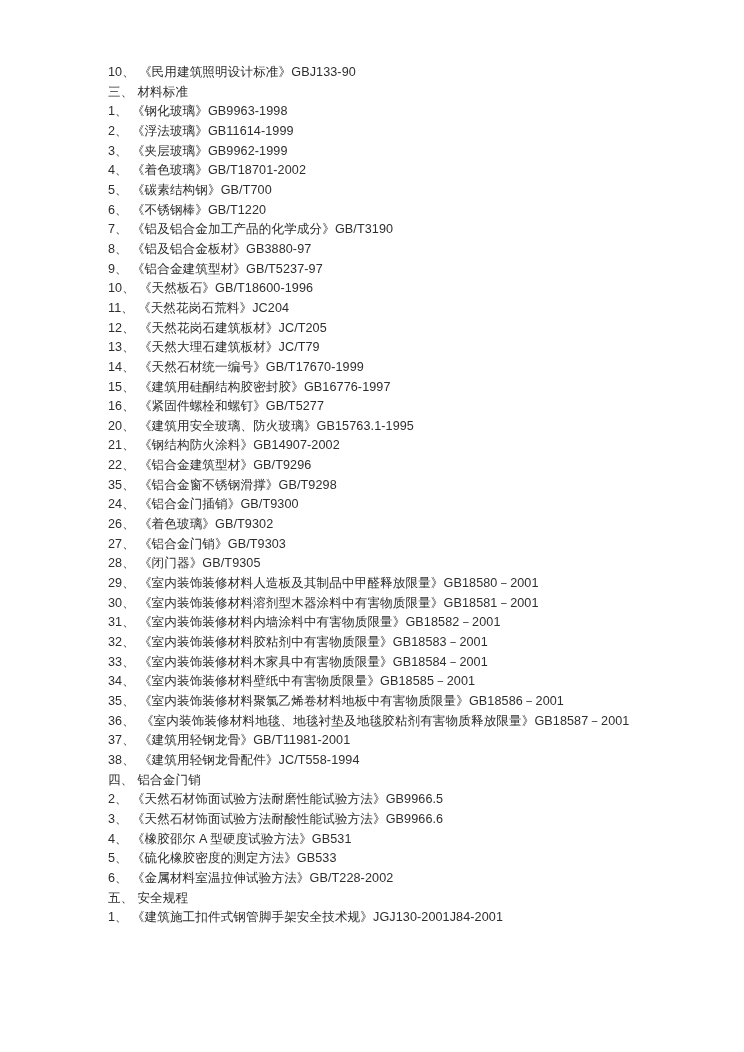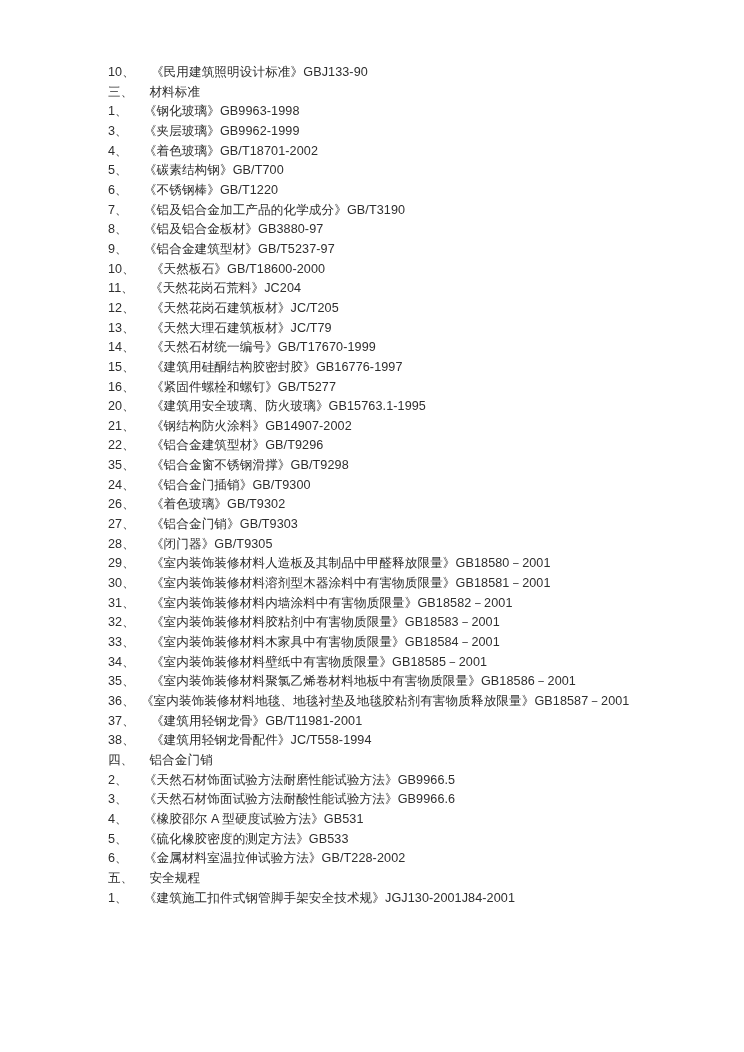--- a/index.html
+++ b/index.html
@@ -31,56 +31,57 @@
     font-size: 12.6px;
     line-height: 19.65px;
     font-weight: 400;
     letter-spacing: 0.1px;
   }
   .line {
     white-space: nowrap;
   }
   .line .num {
     display: inline-block;
-    margin-right: 16px;
+    margin-right: 4px;
   }
   .line.tight .num {
     margin-right: 6px;
   }
   .line .txt {
     display: inline;
   }
 </style>
 </head>
 <body>
 
 <div class="page">
   <div class="text-block" id="standards-list">
   <div class="line"><span class="num">10、</span><span class="txt">《民用建筑照明设计标准》GBJ133-90</span></div>
 
   <div class="line section"><span class="num">三、</span><span class="txt">材料标准</span></div>
 
   <div class="line"><span class="num">1、</span><span class="txt">《钢化玻璃》GB9963-1998</span></div>
 
+  <div class="line"><span class="num">2、</span><span class="txt">《浮法玻璃》GB11614-1999</span></div>
 
   <div class="line"><span class="num">3、</span><span class="txt">《夹层玻璃》GB9962-1999</span></div>
 
   <div class="line"><span class="num">4、</span><span class="txt">《着色玻璃》GB/T18701-2002</span></div>
 
   <div class="line"><span class="num">5、</span><span class="txt">《碳素结构钢》GB/T700</span></div>
 
   <div class="line"><span class="num">6、</span><span class="txt">《不锈钢棒》GB/T1220</span></div>
 
   <div class="line"><span class="num">7、</span><span class="txt">《铝及铝合金加工产品的化学成分》GB/T3190</span></div>
 
   <div class="line"><span class="num">8、</span><span class="txt">《铝及铝合金板材》GB3880-97</span></div>
 
   <div class="line"><span class="num">9、</span><span class="txt">《铝合金建筑型材》GB/T5237-97</span></div>
 
-  <div class="line"><span class="num">10、</span><span class="txt">《天然板石》GB/T18600-2000</span></div>
+  <div class="line"><span class="num">10、</span><span class="txt">《天然板石》GB/T18600-1996</span></div>
 
   <div class="line"><span class="num">11、</span><span class="txt">《天然花岗石荒料》JC204</span></div>
 
   <div class="line"><span class="num">12、</span><span class="txt">《天然花岗石建筑板材》JC/T205</span></div>
 
   <div class="line"><span class="num">13、</span><span class="txt">《天然大理石建筑板材》JC/T79</span></div>
 
   <div class="line"><span class="num">14、</span><span class="txt">《天然石材统一编号》GB/T17670-1999</span></div>
 
   <div class="line"><span class="num">15、</span><span class="txt">《建筑用硅酮结构胶密封胶》GB16776-1997</span></div>

